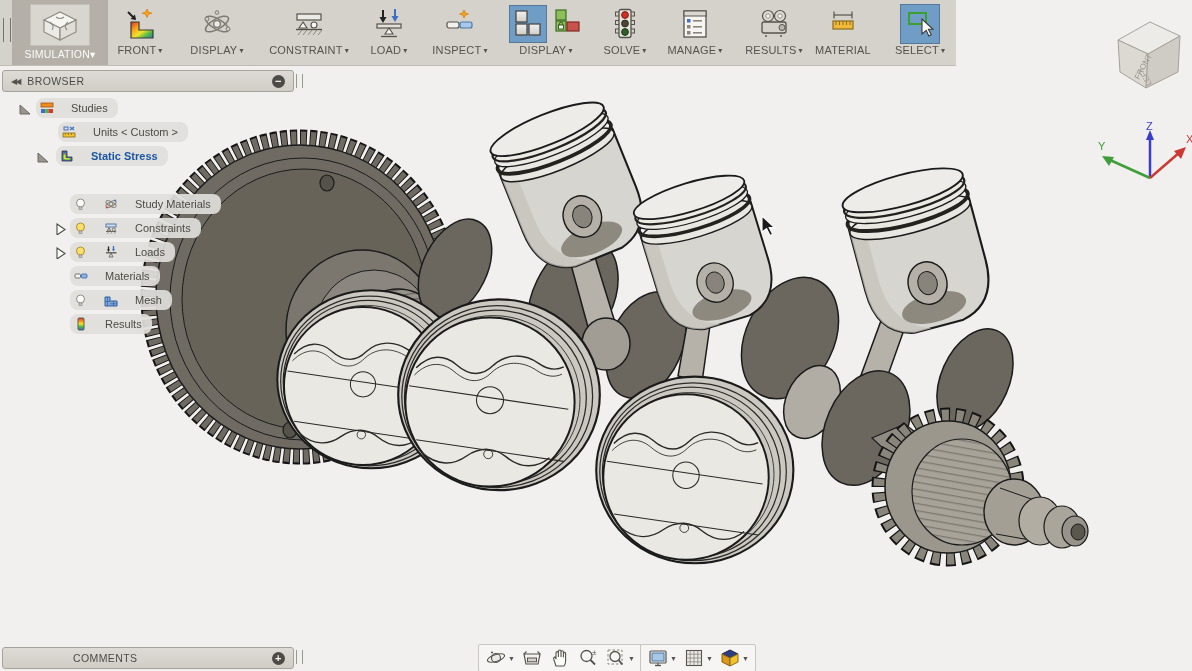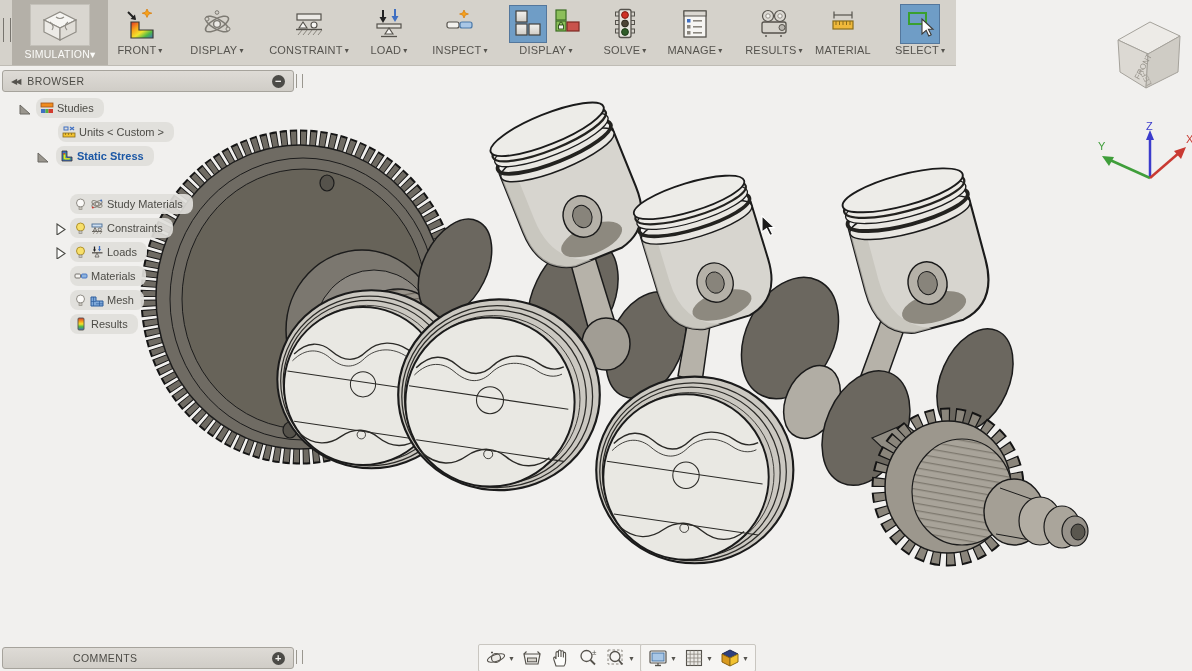--- a/index.html
+++ b/index.html
@@ -31,21 +31,21 @@
           color:#4c4b46;letter-spacing:.4px;}
   .panel-header .collapse{margin:0 8px 0 8px;font-size:8px;color:#55534e;letter-spacing:-2px;}
   .panel-header .spacer{flex:1;}
   .roundbtn{width:13px;height:13px;border-radius:50%;background:#4c4b47;color:#f4f3f0;font-size:11px;
           line-height:12px;text-align:center;margin-right:8px;font-weight:bold;}
   .grip-sm{position:absolute;width:5px;height:14px;border-left:1px solid #9a978f;border-right:1px solid #9a978f;z-index:6;}
 
   
   .tree-row{position:absolute;height:20px;display:flex;align-items:center;z-index:6;}
   .chip{display:inline-flex;align-items:center;height:20px;background:rgba(224,222,218,.92);
-        padding:0 10px 0 4px;gap:3px;border-radius:8px;}
+        padding:0 10px 0 4px;gap:17px;border-radius:8px;}
   .tree-label{font-size:11px;color:#4c4b46;white-space:nowrap;}
   .tree-label.active{color:#1b57a5;font-weight:bold;}
   .expander{position:absolute;width:13px;height:13px;}
 
   
   .navbar{position:absolute;top:644px;height:26px;background:rgba(245,244,242,.95);
           border:1px solid #c9c6c0;border-radius:2px;display:flex;align-items:center;z-index:6;padding:0 3px;}
   .navbtn{display:flex;align-items:center;justify-content:center;height:24px;padding:0 3px;}
   .navbtn .caret{font-size:7px;color:#55534e;margin-left:1px;}
 

